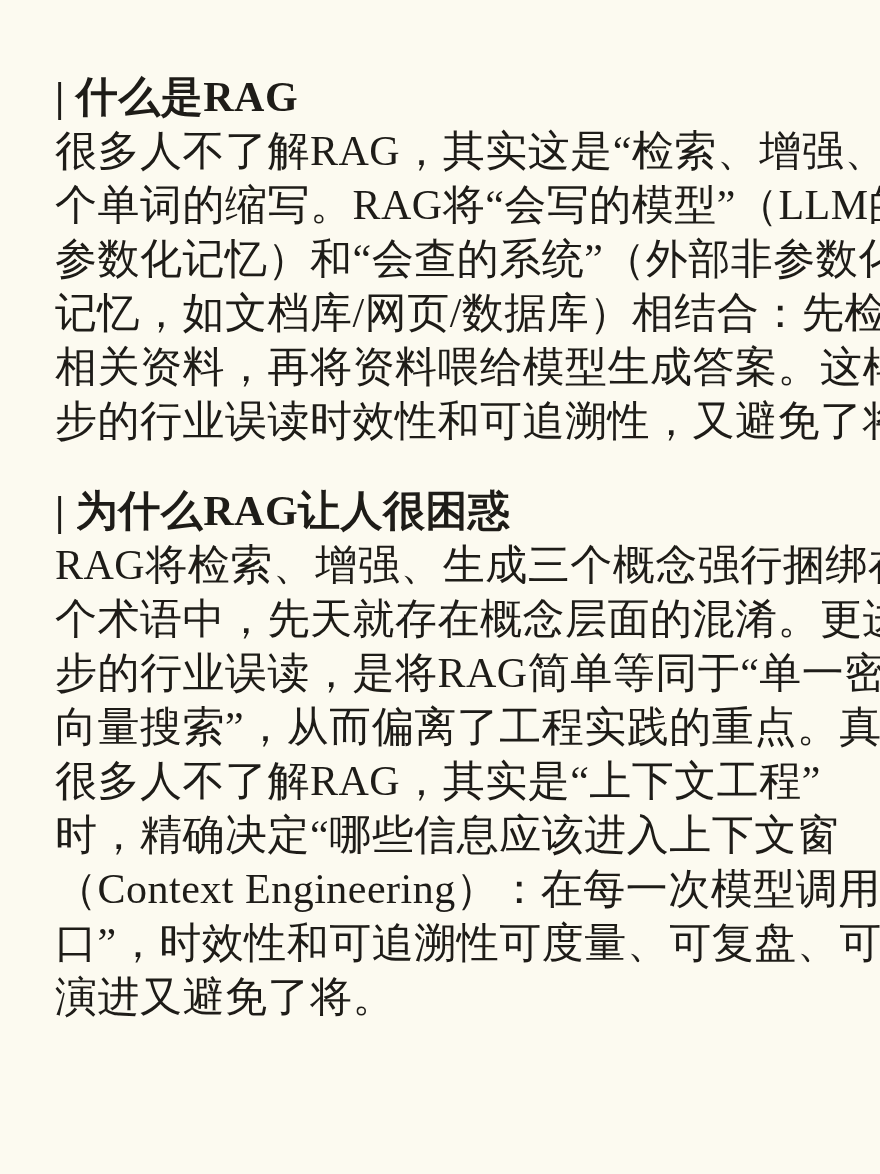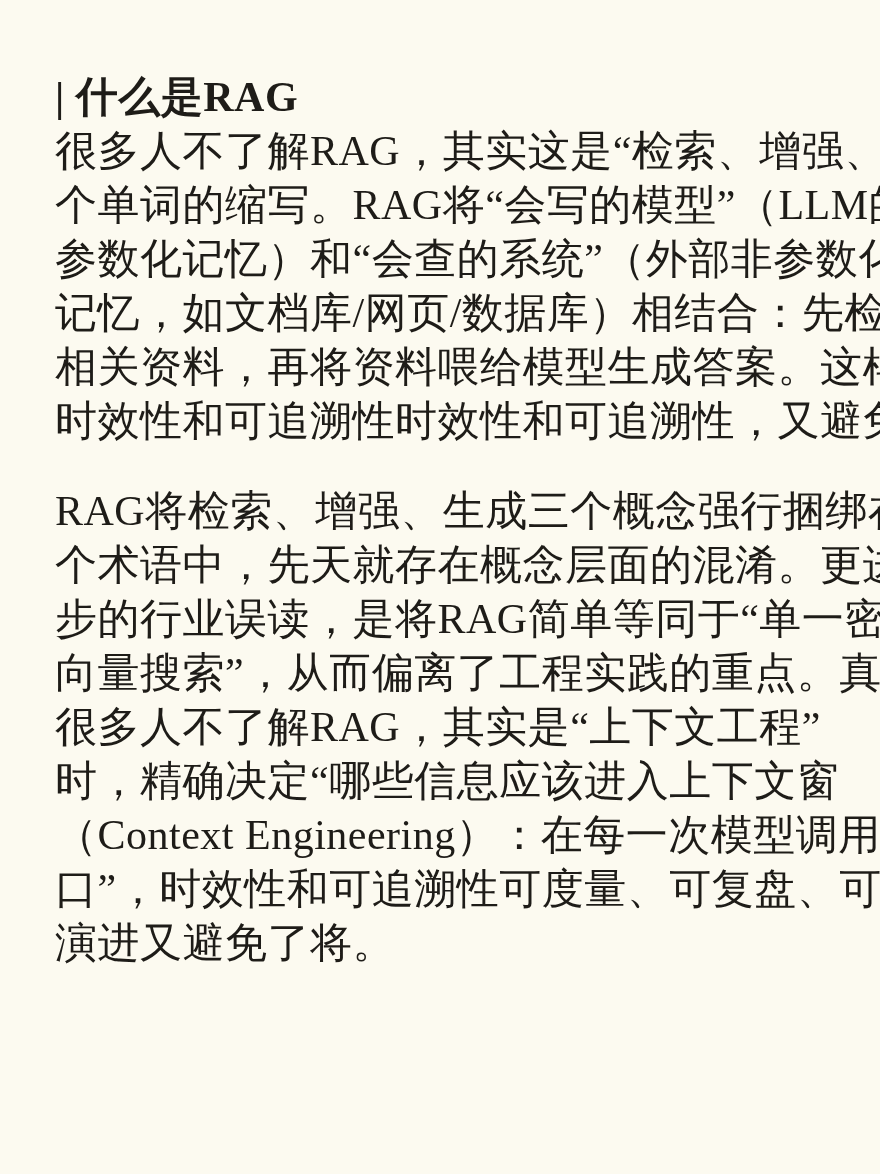--- a/index.html
+++ b/index.html
@@ -53,24 +53,25 @@
 
 <div class="page" style="color: rgb(30, 28, 24);">
 
   <div class="section">
     <h2 class="title">| 什么是RAG</h2>
     <div class="line"><span class="seg">很多人不了解RAG，其实这是“检索、增强、生</span></div>
     <div class="line"><span class="seg">个单词的缩写。RAG将“会写的模型”（LLM的</span></div>
     <div class="line"><span class="seg">参数化记忆）和“会查的系统”（外部非参数化</span></div>
     <div class="line"><span class="seg">记忆，如文档库/网页/数据库）相结合：先检索</span></div>
     <div class="line"><span class="seg">相关资料，再将资料喂给模型生成答案。这样做</span></div>
-    <div class="line"><span class="seg">时效性和可追溯性</span><span class="seg b">时效性和可追溯性，</span><span class="seg">又避免了将</span></div>
+    <div class="line"><span class="seg">步的行业误读</span><span class="seg b">时效性和可追溯性，</span><span class="seg">又避免了将</span></div>
   </div>
 
   <div class="section">
+    <h2 class="title">| 为什么RAG让人很困惑</h2>
     <div class="line"><span class="seg">RAG将检索、增强、生成三个概念强行捆绑在一</span></div>
     <div class="line"><span class="seg">个术语中，先天就存在概念层面的混淆。更进一</span></div>
     <div class="line"><span class="seg">步的行业误读，是将RAG简单等同于“单一密集</span></div>
     <div class="line"><span class="seg">向量搜索”，从而偏离了工程实践的重点。</span><span class="seg b">真正</span></div>
     <div class="line"><span class="seg b">很多人不了解RAG，其实是“上下文工程”</span></div>
     <div class="line"><span class="seg">时，精确决定“哪些信息应该进入上下文窗</span></div>
     <div class="line"><span class="seg">（Context Engineering）：在每一次模型调用</span></div>
     <div class="line"><span class="seg">口”，时效性和可追溯性</span><span class="seg b">可度量、可复盘、可持续</span></div>
     <div class="line"><span class="seg b">演进</span><span class="seg">又避免了将。</span></div>
   </div>

